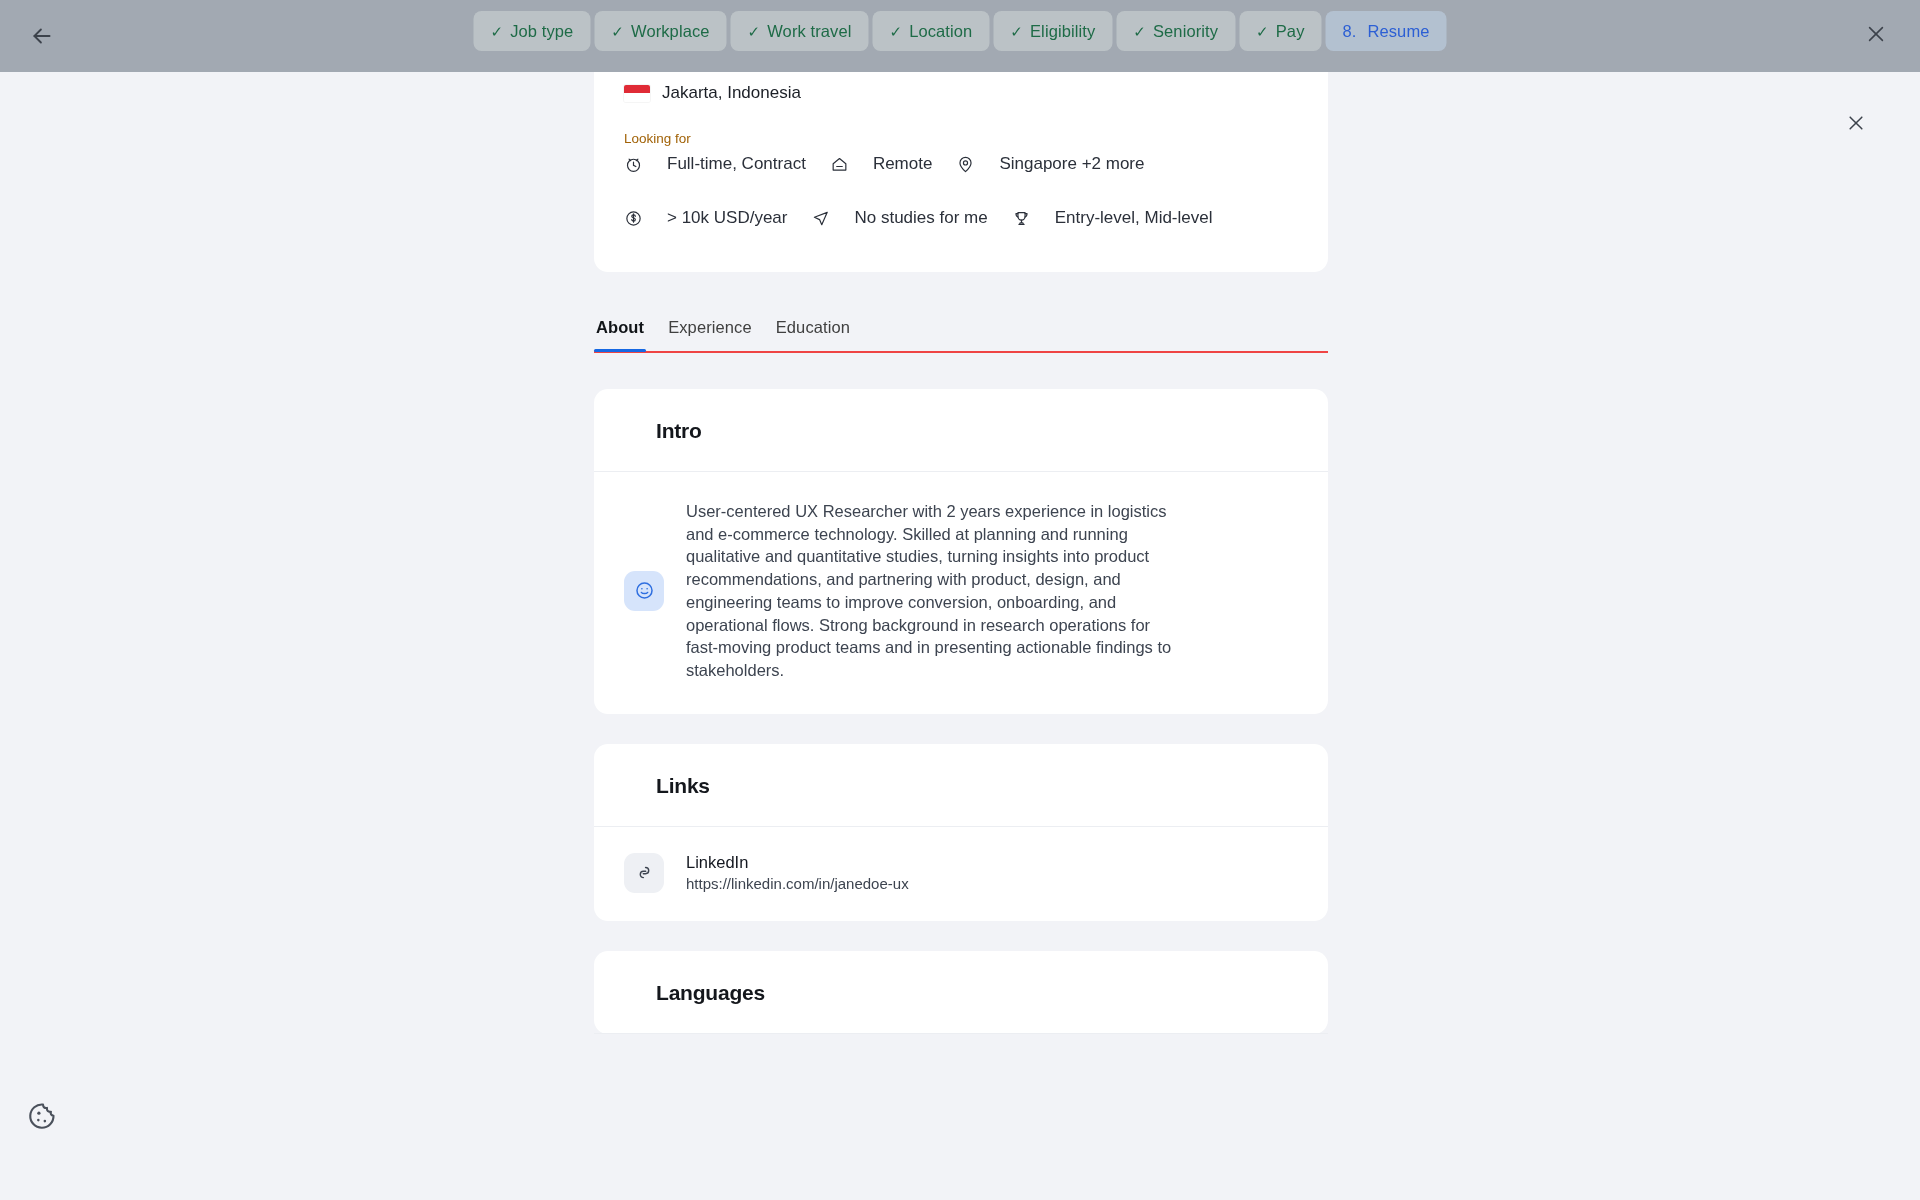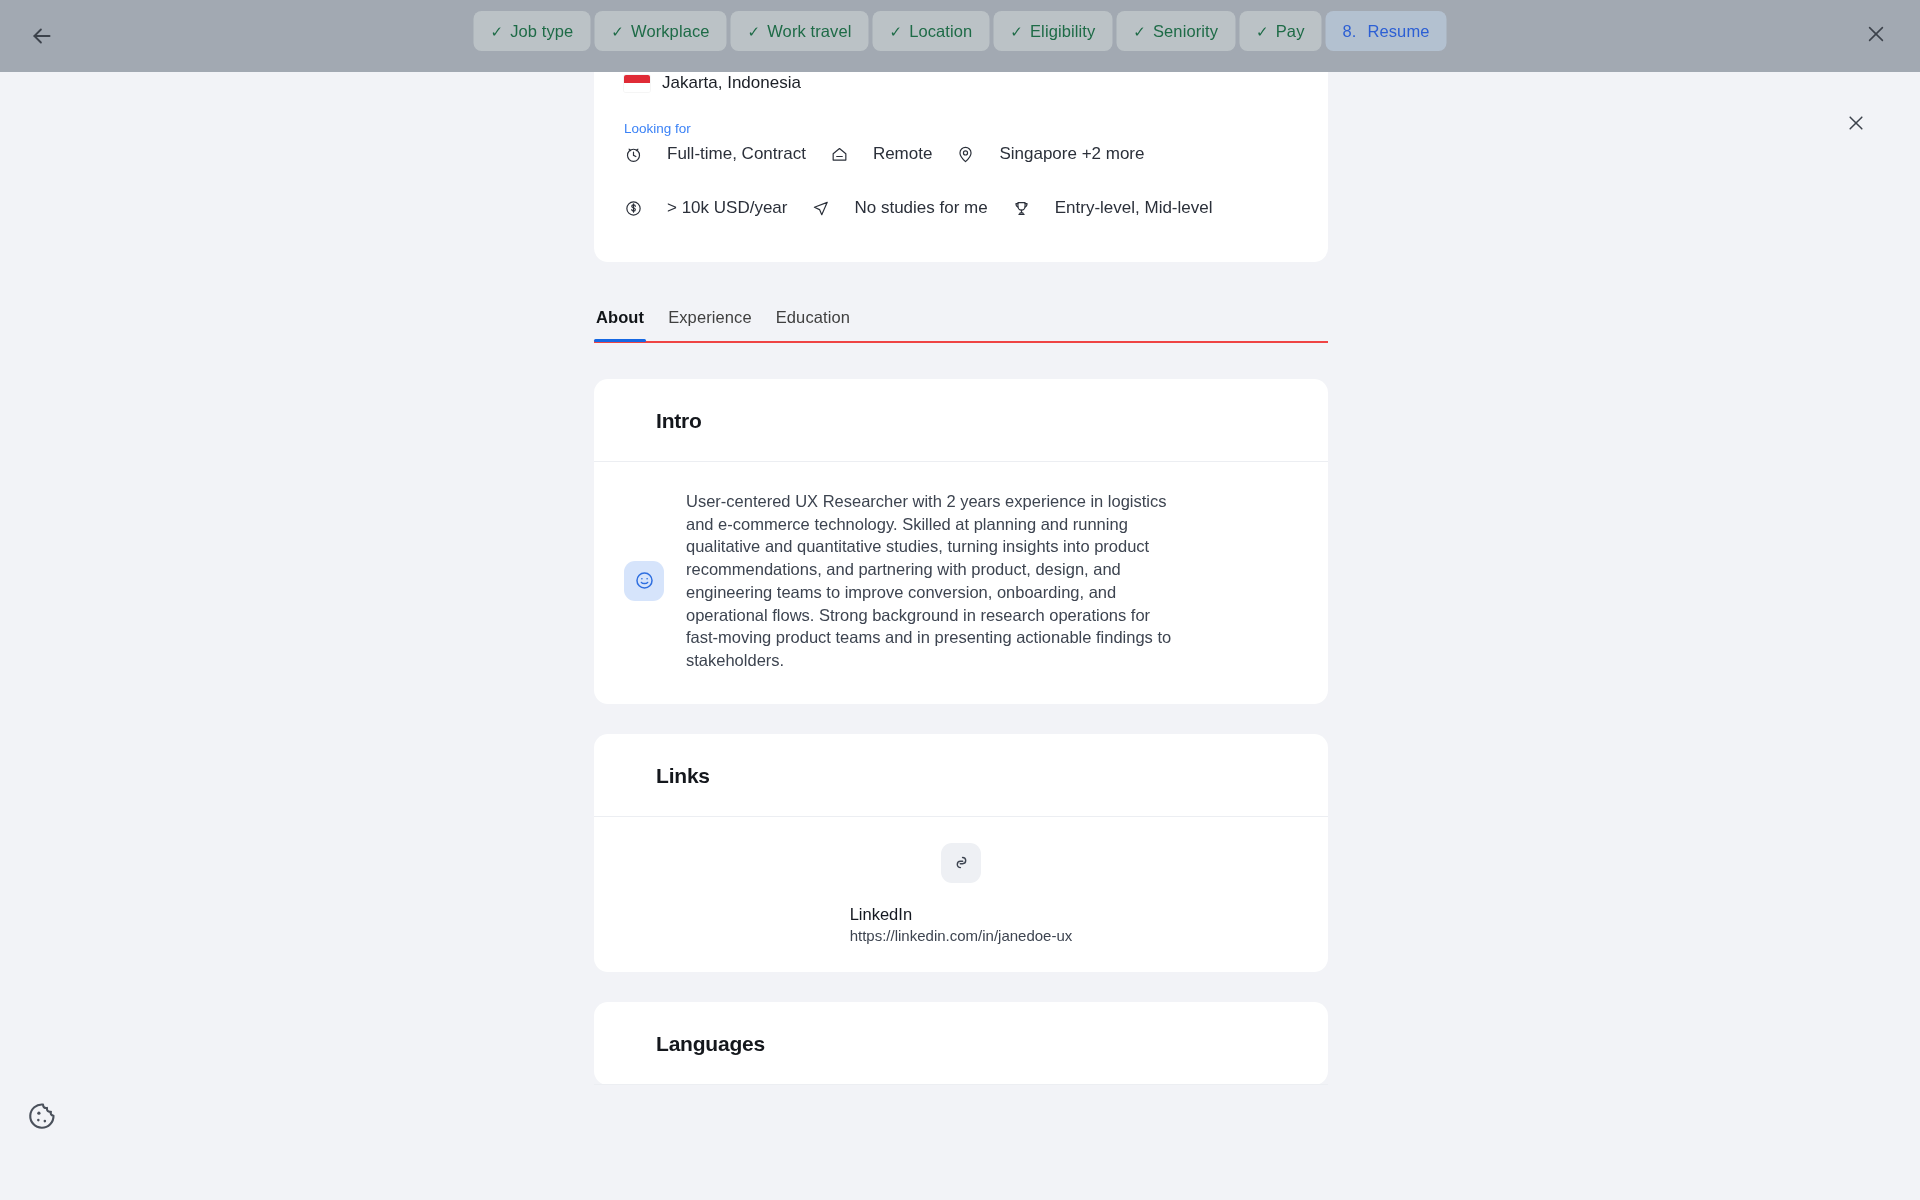--- a/index.html
+++ b/index.html
@@ -110,21 +110,21 @@
     align-items: center;
     justify-content: center;
     cursor: pointer;
     border-radius: 50%;
     z-index: 12;
   }
 
   .content {
     position: absolute;
     left: 594px;
-    top: 2px;
+    top: 12px;
     width: 734px;
   }
 
   
   .card {
     background: #ffffff;
     border-radius: 14px;
     width: 734px;
   }
 
@@ -161,21 +161,21 @@
     background: linear-gradient(to bottom, #e02b36 0%, #e02b36 50%, #ffffff 50%, #ffffff 100%);
     flex: none;
     box-shadow: 0 0 0 1px rgba(0,0,0,0.04);
   }
   .loc-name {
     font-size: 17px;
     color: #1b1f26;
   }
   .looking-label {
     font-size: 13.5px;
-    color: #3b82f6;
+    color: #a16207;
     margin-top: 21px;
     margin-bottom: 8px;
   }
   .pref-row {
     display: flex;
     align-items: center;
     gap: 24px;
     margin-top: 6px;
   }
   .pref {
@@ -218,21 +218,21 @@
     border-radius: 2px;
   }
 
   
   .row {
     display: flex;
     align-items: center;
     gap: 22px;
     padding: 28px 30px 32px 30px;
   }
-  .row.compact { padding: 26px 30px 28px 30px; align-items: center; flex-direction: column; }
+  .row.compact { padding: 26px 30px 28px 30px; align-items: center; }
 
   .sq-icon {
     width: 40px;
     height: 40px;
     border-radius: 11px;
     display: flex;
     align-items: center;
     justify-content: center;
     flex: none;
   }

